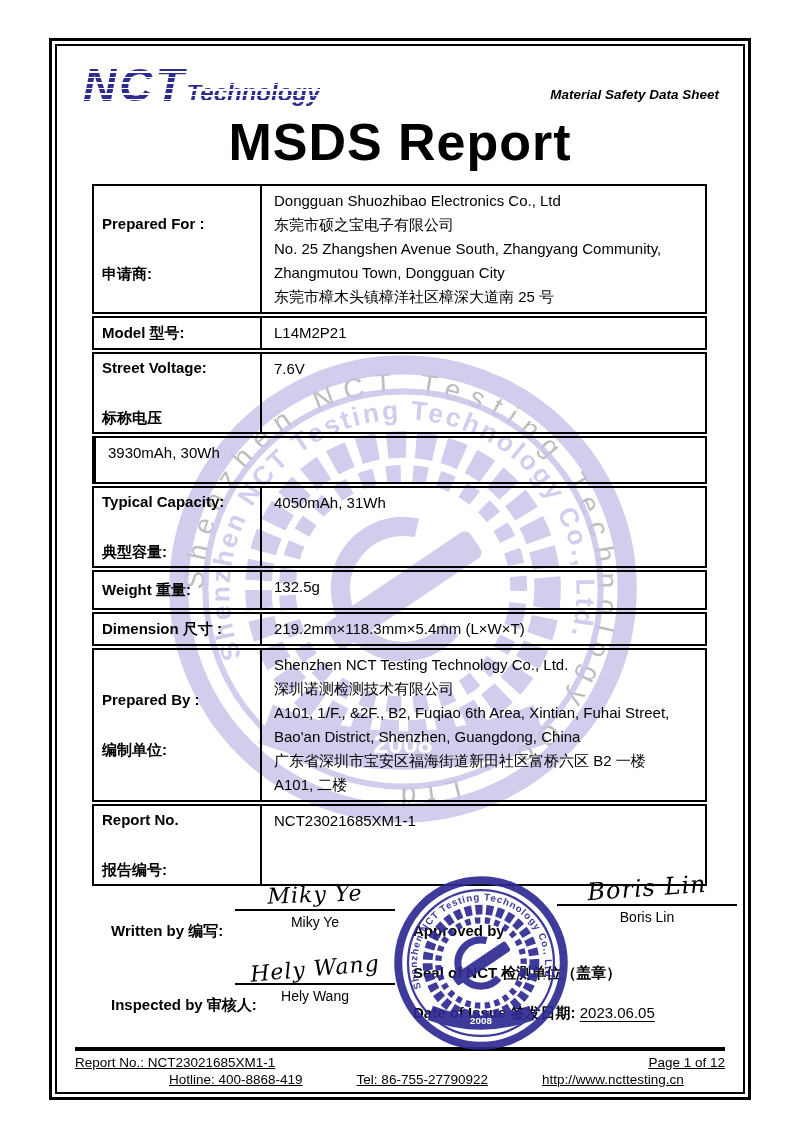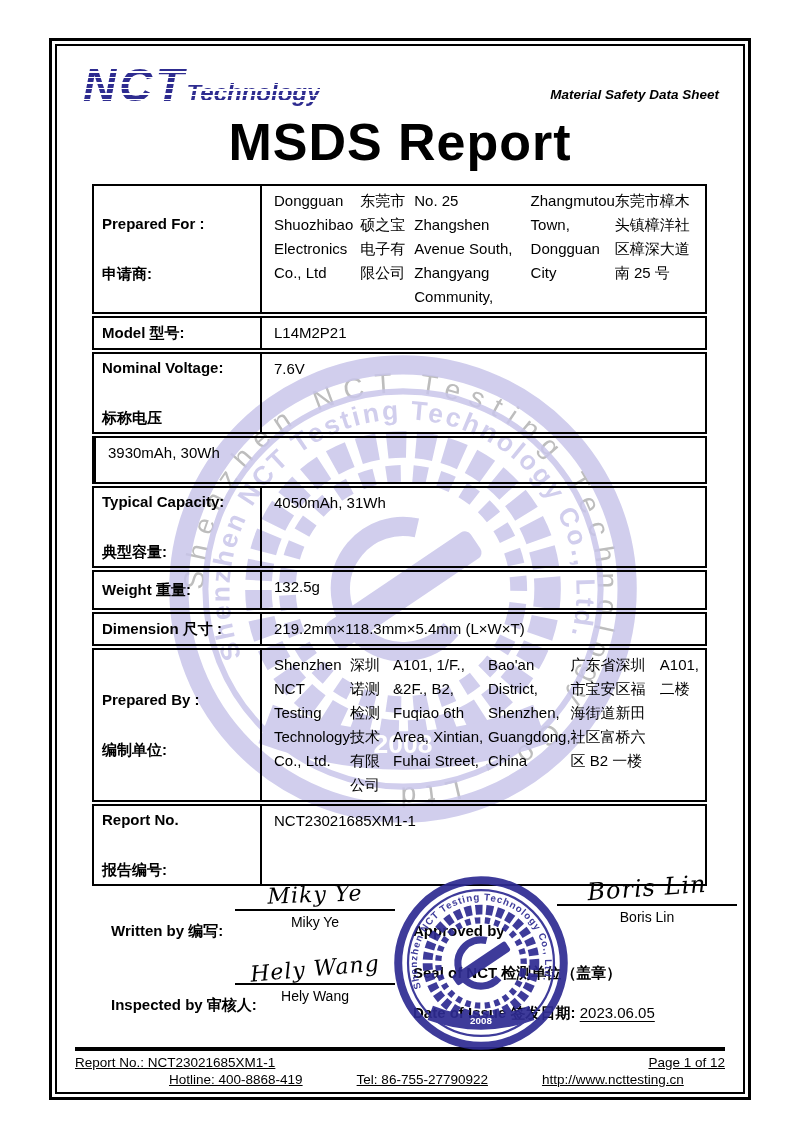--- a/index.html
+++ b/index.html
@@ -43,21 +43,21 @@
   }
   
   .info-table { margin:12px 36px 0 35px; position:relative; z-index:2; }
   .row { display:flex; border:2px solid #000; margin-bottom:2px; }
   .row .lbl {
     width:166px; padding:3px 4px 3px 8px; font-weight:bold; font-size:15px;
     line-height:22px; display:flex; flex-direction:column; justify-content:center;gap:28px;
   }
   .row .val {
     flex:1; border-left:2px solid #000; padding:3px 6px 3px 12px; font-size:15px;
-    line-height:24px; display:flex; flex-direction:row; justify-content:space-between;
+    line-height:24px; display:flex; flex-direction:column; justify-content:space-between;
   }
   .val-min30 { min-height:30px; }
   .val-min36 { min-height:36px; }
   .val-min44 { min-height:44px; }
   
   .sig-area { position:absolute; left:18px; right:18px; top:818px; height:186px; z-index:2; }
   .sig-label { position:absolute; font-size:15px; font-weight:bold; white-space:nowrap; }
   .sig-block { position:absolute; text-align:center; }
   .sig-hand {
     display:block; font-family:"DejaVu Serif",serif; font-style:italic;
@@ -149,21 +149,21 @@
       <div class="lbl">
         <span>Model 型号:</span>
       </div>
       <div class="val val-min30">
         <span>L14M2P21</span>
       </div>
     </div>
 
     <div class="row">
       <div class="lbl">
-        <span>Nominal Voltage:</span>
+        <span>Street Voltage:</span>
         <span>标称电压</span>
       </div>
       <div class="val val-min44">
         <span>7.6V</span>
       </div>
     </div>
 
     <div class="row">
       <div class="val val-min44">
         <span>3930mAh, 30Wh</span>

